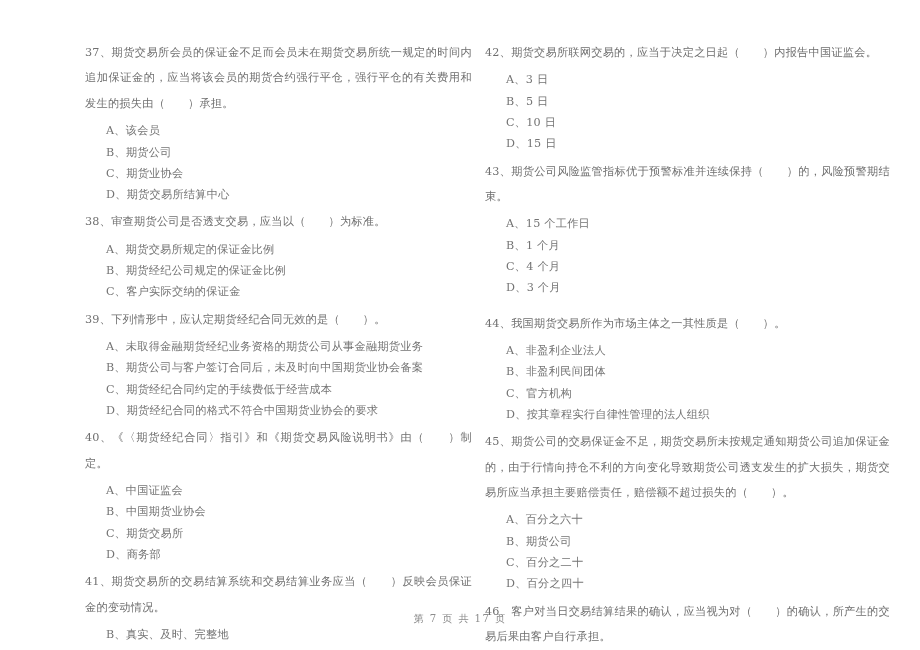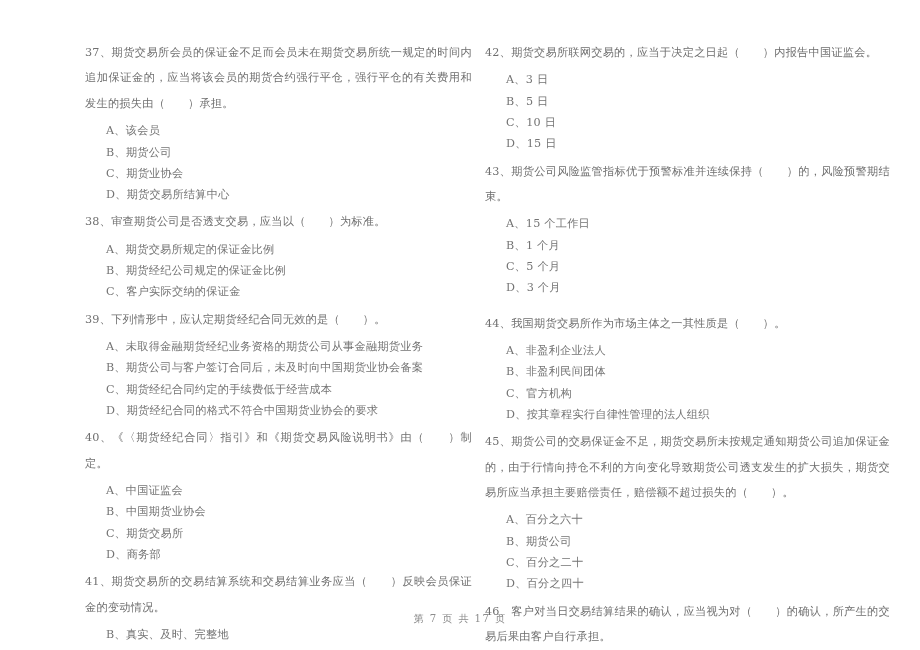--- a/index.html
+++ b/index.html
@@ -150,21 +150,21 @@
           <li class="opt">C、10 日</li>
           <li class="opt">D、15 日</li>
         </ul>
       </div>
 
       <div class="q">
         <p class="q-stem">43、期货公司风险监管指标优于预警标准并连续保持（　　）的，风险预警期结束。</p>
         <ul class="opts">
           <li class="opt">A、15 个工作日</li>
           <li class="opt">B、1 个月</li>
-          <li class="opt">C、5 个月</li>
+          <li class="opt">C、4 个月</li>
           <li class="opt">D、3 个月</li>
         </ul>
         <div class="gap-after"></div>
       </div>
 
       <div class="q">
         <p class="q-stem">44、我国期货交易所作为市场主体之一其性质是（　　）。</p>
         <ul class="opts">
           <li class="opt">A、非盈利企业法人</li>
           <li class="opt">B、非盈利民间团体</li>

